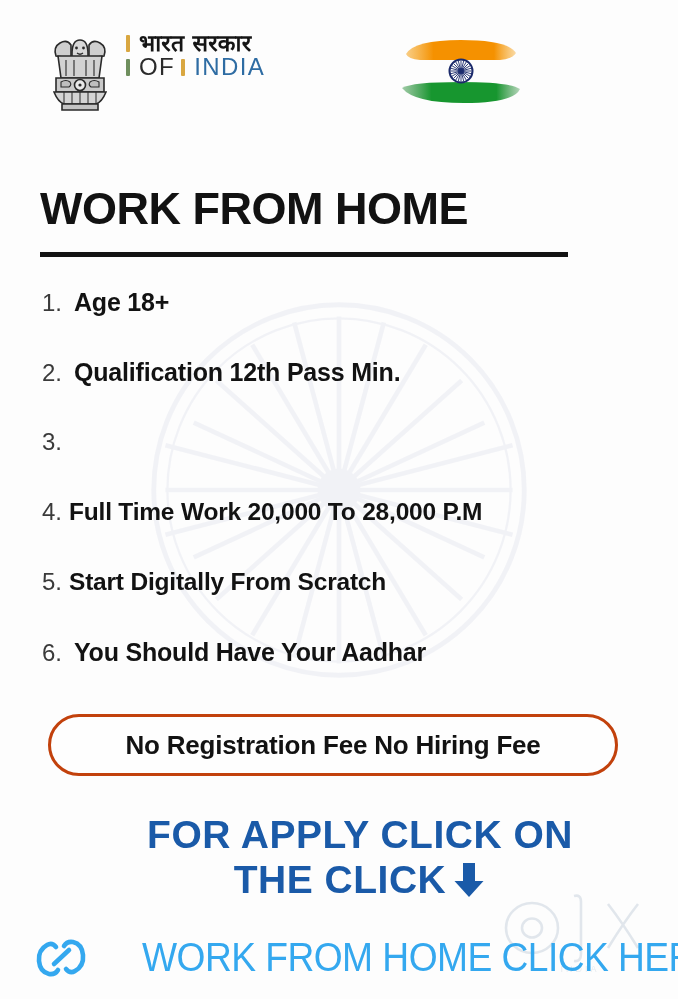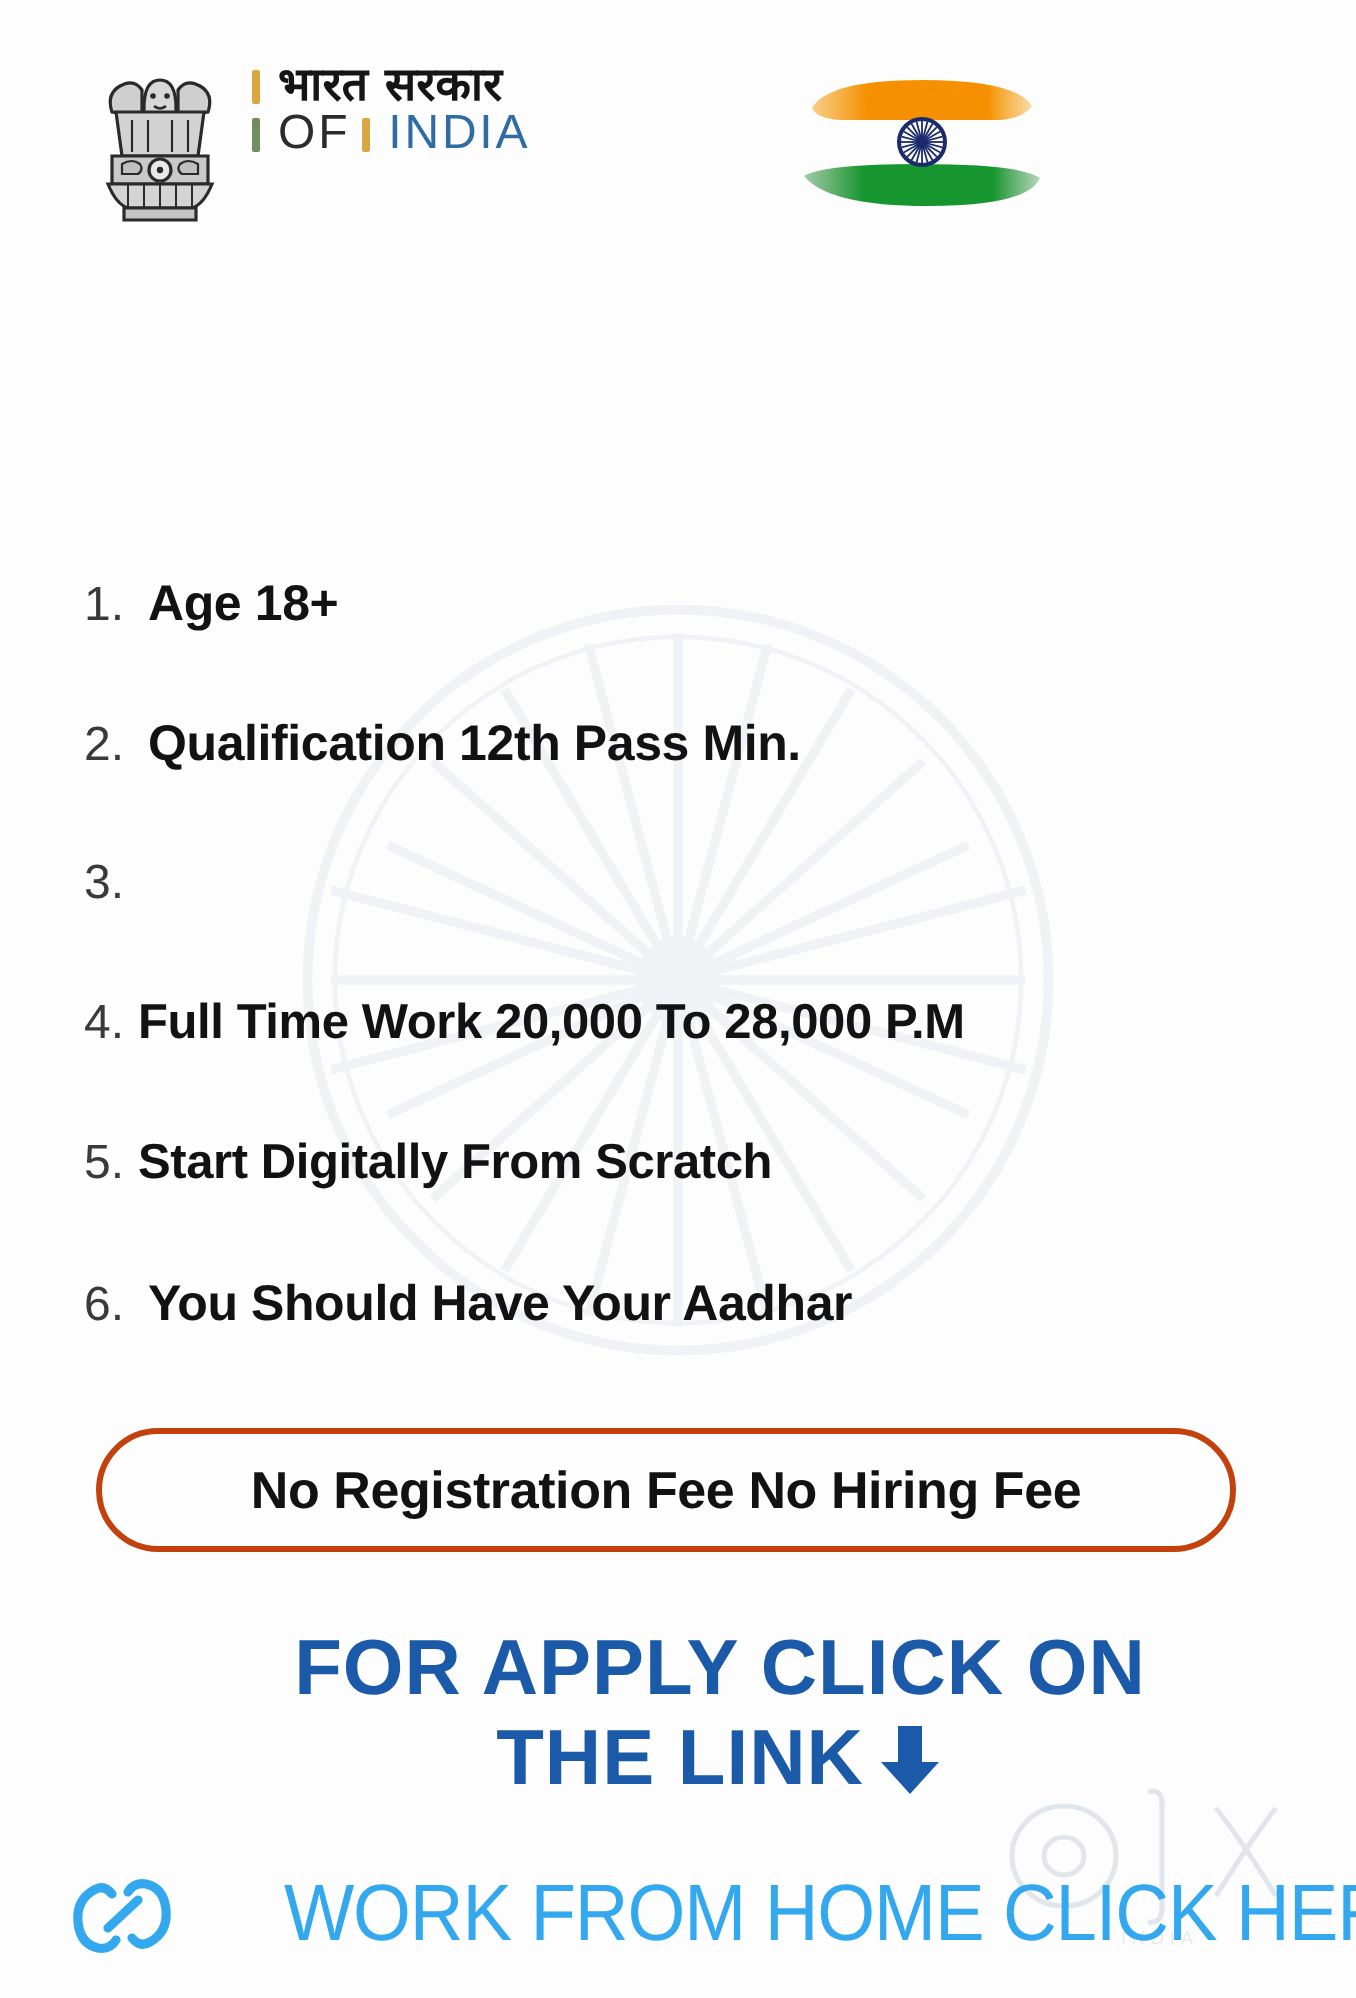--- a/index.html
+++ b/index.html
@@ -393,20 +393,24 @@
           <line x1="0" y1="0" x2="-7.42" y2="7.42"></line>
           <line x1="0" y1="0" x2="-10.14" y2="2.72"></line>
           <line x1="0" y1="0" x2="-10.14" y2="-2.72"></line>
           <line x1="0" y1="0" x2="-7.42" y2="-7.42"></line>
           <line x1="0" y1="0" x2="-2.72" y2="-10.14"></line>
         </g>
       </g>
     </svg>
   </div>
 
+  <div class="title-block">
+    <div class="title">WORK FROM HOME</div>
+    <div class="title-rule"></div>
+  </div>
 
   <div class="req-list">
     <div class="req-row">
       <span class="req-num">1.</span>
       <span class="req-text">Age 18+</span>
     </div>
     <div class="req-row">
       <span class="req-num">2.</span>
       <span class="req-text">Qualification 12th Pass Min.</span>
     </div>
@@ -427,21 +431,21 @@
     </div>
   </div>
 
   <div class="fee-pill">
     <span class="fee-text">No Registration Fee No Hiring Fee</span>
   </div>
 
   <div class="cta">
     <div class="cta-line">FOR APPLY CLICK ON</div>
     <div class="cta-line cta-line-2">
-      <span>THE LINK</span>
+      <span>THE CLICK</span>
       <svg class="down-arrow" viewBox="0 0 34 38">
         <path d="M11 2 L23 2 L23 20 L31.5 20 L17 36 L2.5 20 L11 20 Z" fill="#1a5aa8"></path>
       </svg>
     </div>
   </div>
 
   <svg class="olx-watermark" viewBox="0 0 168 96">
     <g fill="none" stroke="#b9c6d4" stroke-width="2.6">
       <ellipse cx="36" cy="40" rx="26" ry="25"></ellipse>
       <ellipse cx="36" cy="40" rx="10" ry="9.5"></ellipse>

